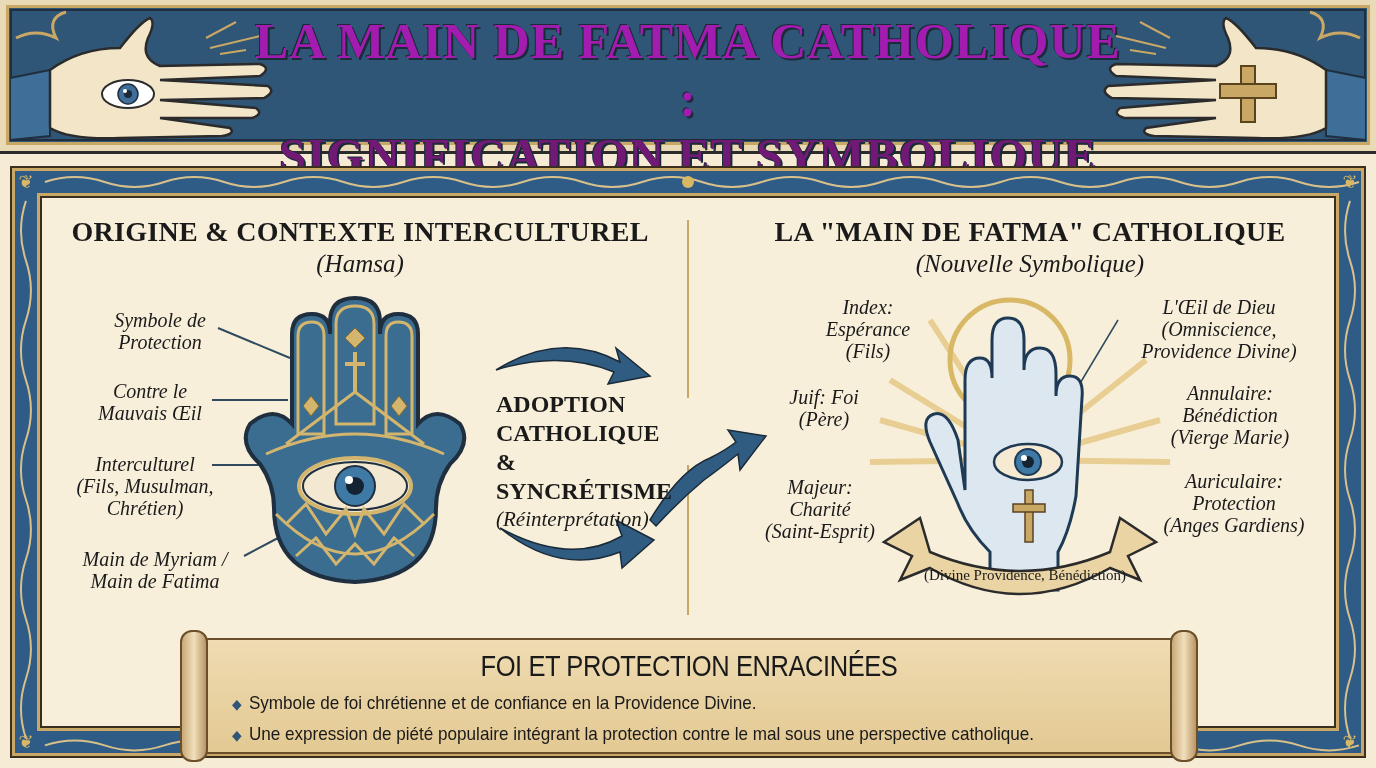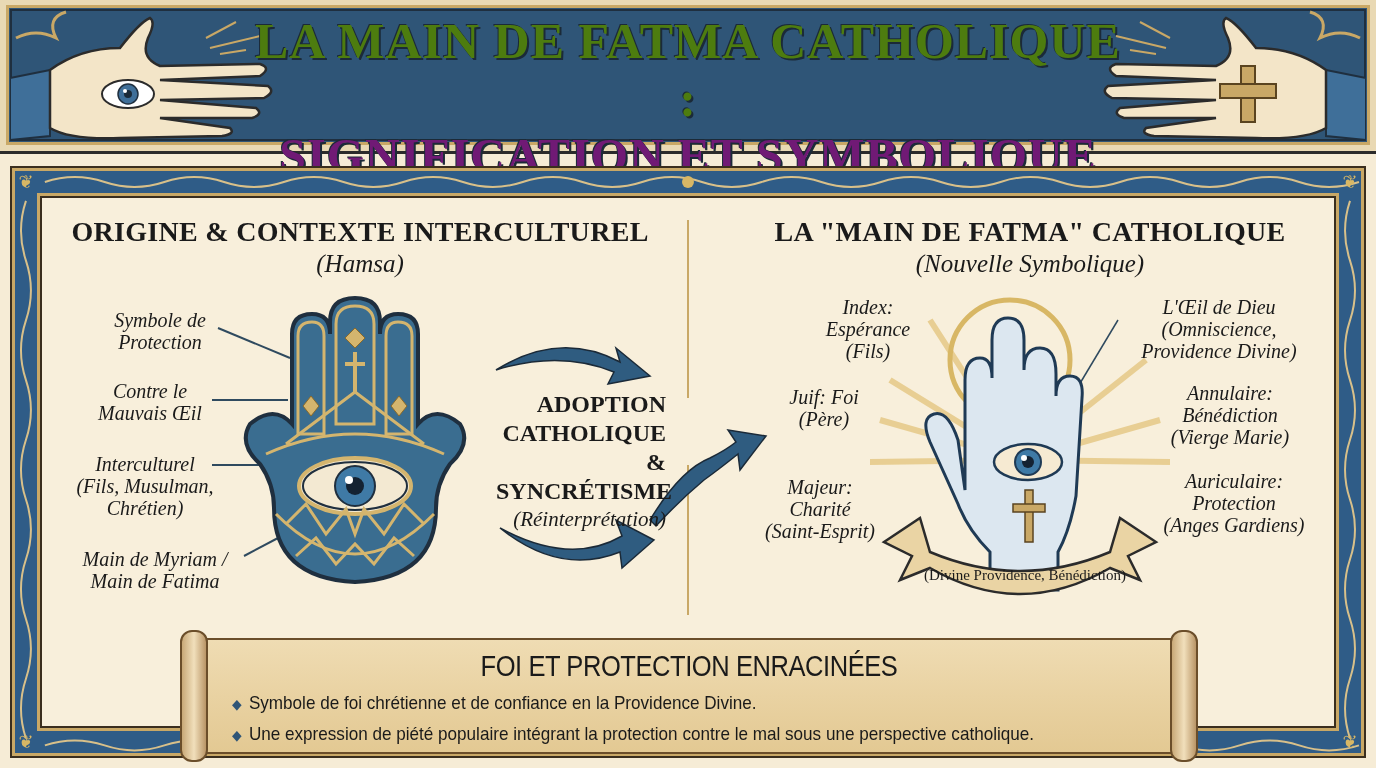--- a/index.html
+++ b/index.html
@@ -3,40 +3,40 @@
 <meta charset="utf-8">
 <style>
   * { box-sizing: border-box; margin: 0; padding: 0; }
   html, body { width: 1376px; height: 768px; overflow: hidden; background: #f6ecd6; }
   body { position: relative; font-family: "Liberation Serif", "DejaVu Serif", serif; color: #1a1a1a; }
 
   
   .banner { position: absolute; left: 0; top: 0; width: 1376px; height: 154px; background: #e9d9b4; border-bottom: 3px solid #2b2b2b; }
   .banner-inner { position: absolute; left: 6px; top: 5px; right: 6px; bottom: 6px; background: #2f5577; border: 3px solid #c9a866; outline: 2px solid #1f2f3f; outline-offset: -6px; }
   .banner-title { position: absolute; left: 240px; right: 240px; top: 12px; text-align: center; }
-  .banner-title .line1 { font-size: 50px; font-weight: 700; color: #4d7c0f; letter-spacing: 1px; line-height: 58px; text-shadow: 2px 2px 0 #1b2a38, -1px -1px 0 #1b2a38; }
+  .banner-title .line1 { font-size: 50px; font-weight: 700; color: #a21caf; letter-spacing: 1px; line-height: 58px; text-shadow: 2px 2px 0 #1b2a38, -1px -1px 0 #1b2a38; }
   .banner-title .line2 { font-size: 48px; font-weight: 700; color: #701a75; letter-spacing: 1px; line-height: 56px; text-shadow: 2px 2px 0 #1b2a38, -1px -1px 0 #1b2a38; }
   .hand-left { position: absolute; left: 10px; top: 8px; width: 270px; height: 136px; }
   .hand-right { position: absolute; right: 10px; top: 8px; width: 270px; height: 136px; }
 
   
   .frame { position: absolute; left: 12px; top: 168px; width: 1352px; height: 588px; background: #2f5c87; border: 3px solid #c9a866; box-shadow: 0 0 0 2px #3a2e1e; }
   .frame-vine { position: absolute; inset: 0; }
   .frame-inner { position: absolute; left: 22px; top: 22px; right: 22px; bottom: 22px; background: #f8efdb; border: 3px solid #c9a866; box-shadow: inset 0 0 0 2px #3a2e1e; }
   .corner { position: absolute; width: 22px; height: 22px; color: #d8b765; font-size: 18px; line-height: 22px; text-align: center; }
 
   .divider { position: absolute; left: 687px; top: 220px; width: 2px; height: 395px; background: linear-gradient(#c9a866, #c9a866 45%, transparent 45%, transparent 62%, #c9a866 62%); }
 
   .section-title { position: absolute; text-align: center; font-weight: 700; font-size: 28px; letter-spacing: 0.3px; }
   .section-sub { position: absolute; text-align: center; font-style: italic; font-size: 25px; }
 
   .label { position: absolute; text-align: center; font-style: italic; font-size: 20px; line-height: 22px; color: #1a1a1a; }
   .label .small { font-size: 20px; display: block; }
 
-  .mid-text { position: absolute; left: 496px; top: 390px; width: 170px; text-align: right; }
+  .mid-text { position: absolute; left: 496px; top: 390px; width: 170px; text-align: left; }
   .mid-text .t { font-weight: 700; font-size: 24px; line-height: 29px; display: block; }
   .mid-text .s { font-style: italic; font-size: 21px; line-height: 26px; display: block; }
 
   .ribbon-text { position: absolute; left: 905px; top: 566px; width: 240px; text-align: center; }
   .ribbon-text .t { font-size: 19px; font-weight: 700; display: block; line-height: 20px; }
   .ribbon-text .s { font-size: 15px; display: block; line-height: 18px; }
 
   
   .scroll { position: absolute; left: 180px; top: 630px; width: 1018px; height: 132px; }
   .scroll-body { position: absolute; left: 20px; top: 8px; right: 20px; bottom: 8px; background: linear-gradient(#efdcb3, #e9d2a2 50%, #e3c993); border-top: 2px solid #6b4e2a; border-bottom: 2px solid #6b4e2a; }

